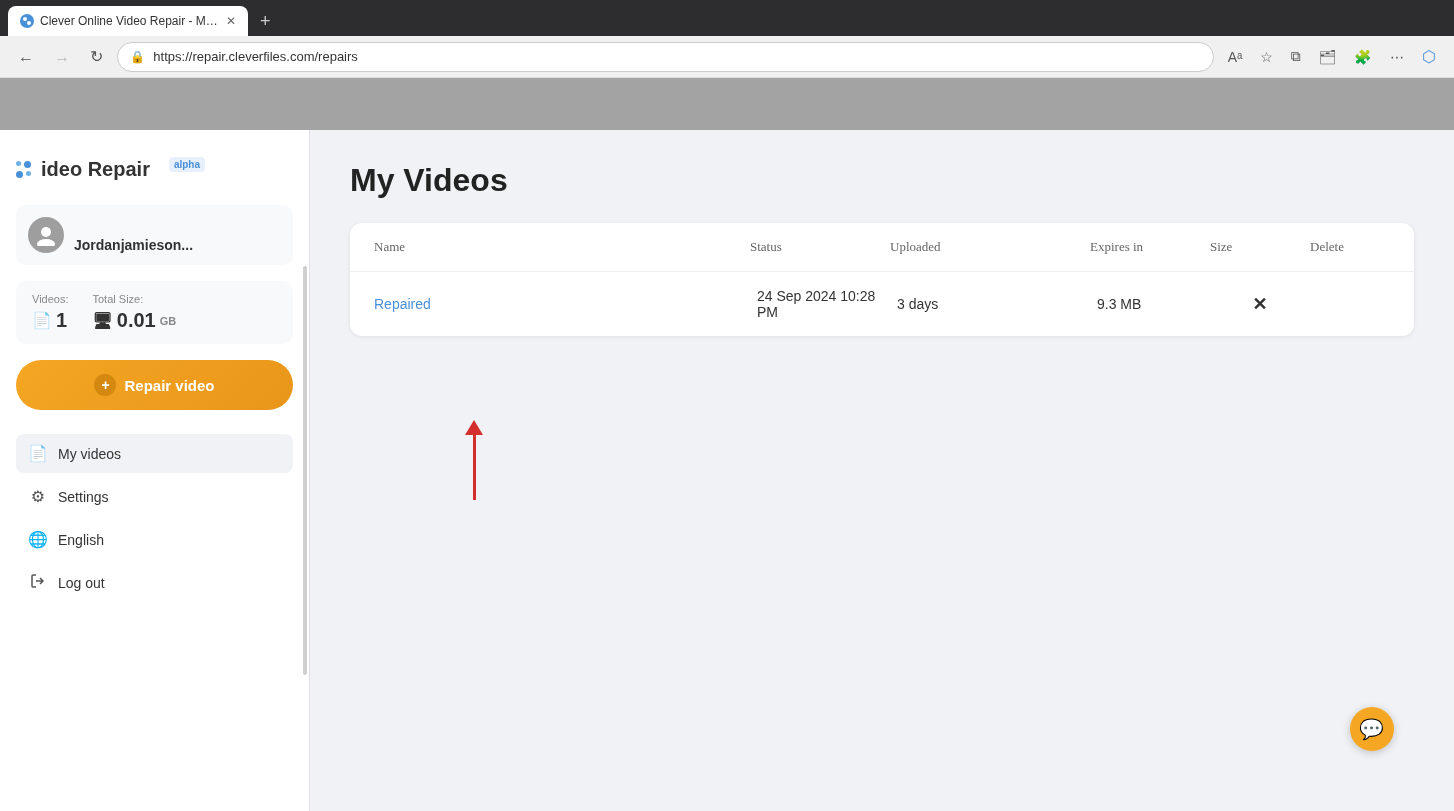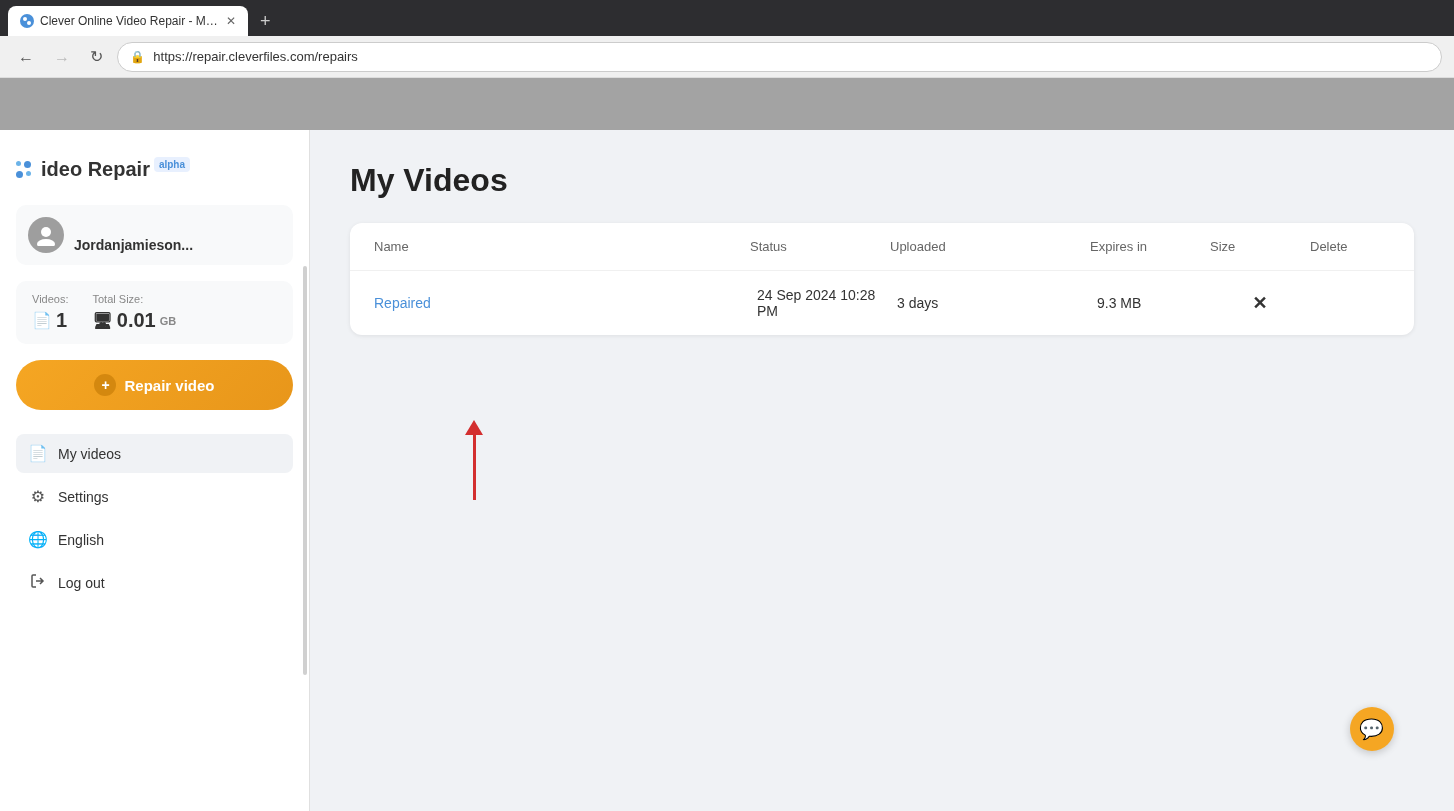--- a/index.html
+++ b/index.html
@@ -58,21 +58,21 @@
     .sidebar-scroll { position: absolute; right: 0; top: 0; width: 6px; height: 100%; background: transparent; }
     .sidebar-scrollbar { position: absolute; right: 2px; top: 20%; width: 4px; height: 60%; background: #d0d0d0; border-radius: 2px; }
 
     
     .main-content { flex: 1; padding: 32px 40px; overflow-y: auto; }
 
     .page-title { font-size: 32px; font-weight: 700; color: #222; margin-bottom: 24px; }
 
     
     .videos-table { background: white; border-radius: 12px; overflow: hidden; box-shadow: 0 1px 4px rgba(0,0,0,0.08); }
-    .table-header { display: grid; grid-template-columns: 1fr 140px 200px 120px 100px 80px; padding: 16px 24px; border-bottom: 1px solid #f0f0f0; }
+    .table-header { display: grid; grid-template-columns: 1fr 140px 200px 120px 100px 80px; padding: 16px 24px; border-bottom: 1px solid #f0f0f0; font-family: Liberation Serif, serif; }
     .col-header { font-size: 13px; color: #666; font-weight: 500; }
 
     .table-row { display: grid; grid-template-columns: 1fr 140px 200px 120px 100px 80px; padding: 16px 24px; align-items: center; border-bottom: 1px solid #f8f8f8; }
     .table-row:last-child { border-bottom: none; }
 
     .file-cell { display: flex; align-items: center; gap: 12px; }
     .file-thumbnail { width: 48px; height: 36px; border-radius: 4px; overflow: hidden; background: #333; flex-shrink: 0; }
     .file-thumb-inner { width: 100%; height: 100%; background: linear-gradient(135deg, #2c2c3e, #4a3f5c, #8b7355); display: flex; align-items: center; justify-content: center; }
     .file-name { font-size: 14px; color: #333; font-weight: 400; }
     .status-repaired { font-size: 14px; color: #4a90d9; font-weight: 500; }
@@ -103,40 +103,49 @@
   </div>
 
   <div class="nav-bar">
     <button class="nav-btn">←</button>
     <button class="nav-btn disabled">→</button>
     <button class="nav-btn">↻</button>
     <div class="address-bar">
       <span class="address-lock">🔒</span>
       <span class="address-text">https://repair.cleverfiles.com/repairs</span>
     </div>
+    <div class="nav-actions">
+      <button class="nav-action-btn">Aᵃ</button>
+      <button class="nav-action-btn">☆</button>
+      <button class="nav-action-btn">⧉</button>
+      <button class="nav-action-btn">🗂</button>
+      <button class="nav-action-btn">🧩</button>
+      <button class="nav-action-btn">⋯</button>
+      <button class="nav-action-btn" style="color:#4a90d9; font-size:16px;">⬡</button>
+    </div>
   </div>
 </div>
 
 <div class="page">
 
   <div class="sidebar">
 
     <div class="logo-area">
       <div class="logo-dots">
         <div class="logo-dot-row">
           <div class="logo-dot small"></div>
           <div class="logo-dot"></div>
         </div>
         <div class="logo-dot-row">
           <div class="logo-dot"></div>
           <div class="logo-dot small"></div>
         </div>
       </div>
       <span style="font-size:20px; font-weight:600; color:#333;">
-        <span>ideo Repair</span><sup style="font-size:10px; background:#e8f0fe; color:#4a90d9; padding:2px 5px; border-radius:4px; margin-left:4px;">alpha</sup>
+        <span>ideo Repair</span><sup style="font-size:10px; background:#e8f0fe; color:#4a90d9; padding:2px 5px; border-radius:4px; margin-left:19px;">alpha</sup>
       </span>
     </div>
 
     <div class="user-card">
       <div class="user-avatar">
         <svg width="22" height="22" viewBox="0 0 22 22" fill="white">
           <circle cx="11" cy="8" r="5"></circle>
           <ellipse cx="11" cy="20" rx="9" ry="5"></ellipse>
         </svg>
       </div>

